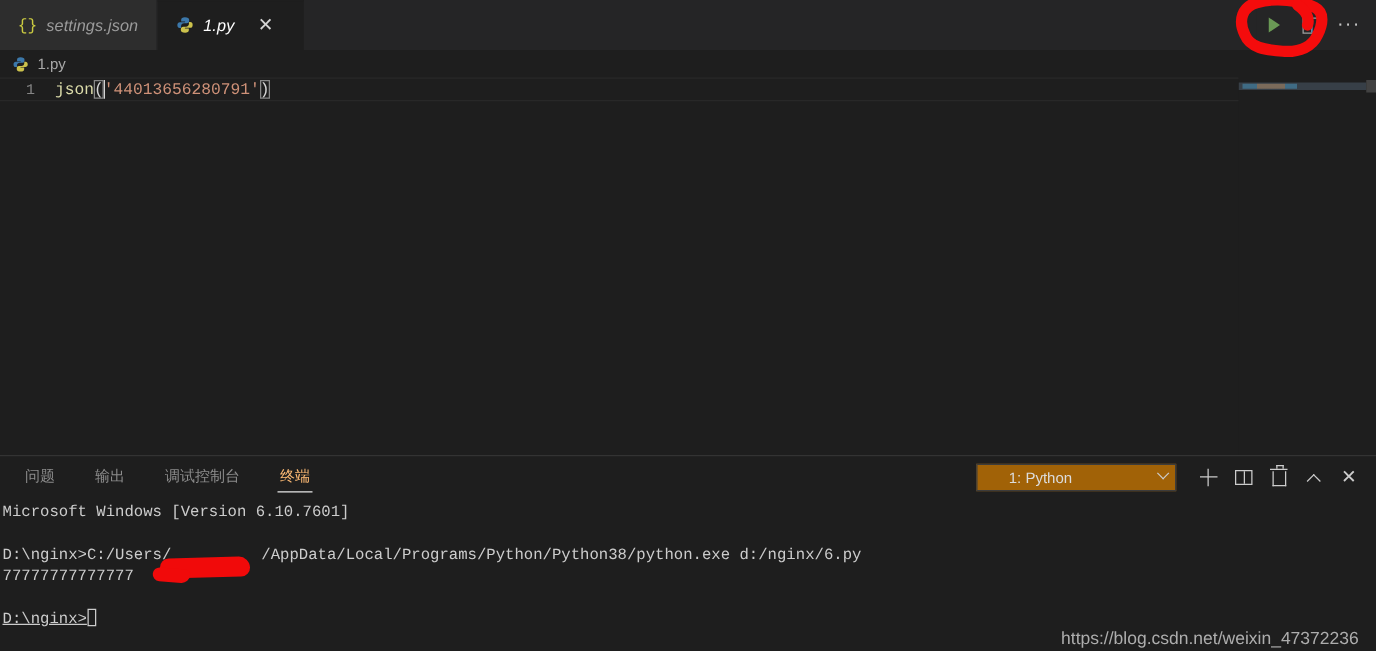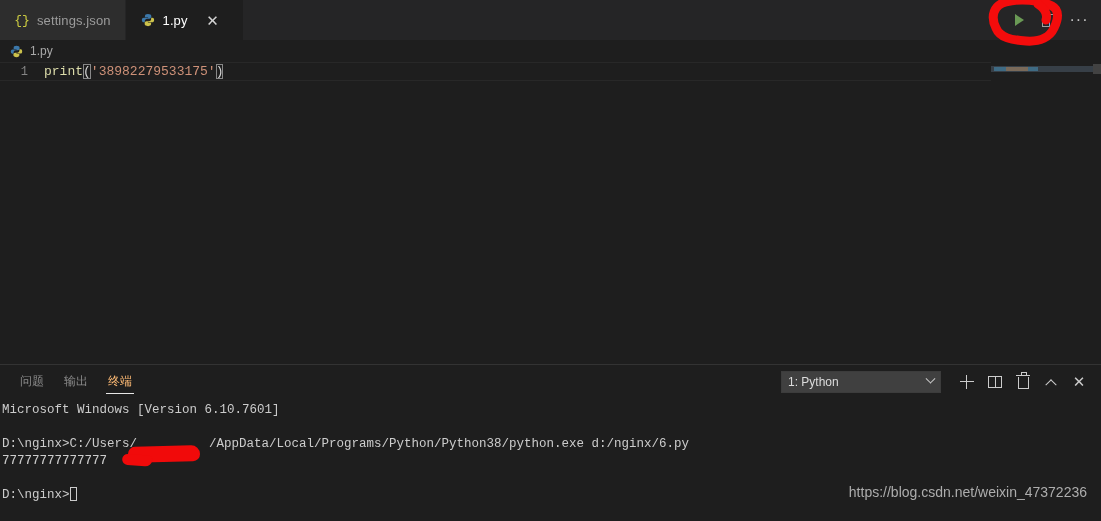--- a/index.html
+++ b/index.html
@@ -36,21 +36,21 @@
   }
   .tab.active {
     background: #1e1e1e;
     color: #ffffff;
   }
   .tab.active::before {
     content: ""; position: absolute;
     left: 0; right: 0; top: 0; height: 1px;
     background: #1e1e1e;
   }
-  .tab-label { font-size: 13px; letter-spacing: .1px; }
+  .tab-label { font-size: 13px; letter-spacing: .1px; font-style: italic; }
   .tab-label.italic { font-style: italic; }
   .tab-icon { width: 16px; height: 16px; display: flex; align-items: center; justify-content: center; flex: 0 0 16px; }
   .json-glyph { color: #cbcb41; font-size: 13px; font-family: "Liberation Mono", monospace; }
   .tab-close {
     margin-left: 10px; width: 16px; height: 16px;
     display: flex; align-items: center; justify-content: center;
     color: #d4d4d4; font-size: 15px; line-height: 1;
     font-family: "Liberation Sans", sans-serif;
   }
   .tabbar-spacer { flex: 1 1 auto; background: #252526; }
@@ -129,42 +129,42 @@
   }
   .minimap-edge { position: absolute; right: 0; top: 2px; width: 8px; height: 10px; background: #424242; }
 
   
   .panel { flex: 0 0 157px; background: #1e1e1e; display: flex; flex-direction: column; border-top: 1px solid #333333; }
   .panel-header {
     height: 33px; flex: 0 0 33px;
     display: flex; align-items: stretch;
     padding-left: 10px;
   }
-  .panel-tabs { display: flex; align-items: stretch; gap: 0; }
+  .panel-tabs { display: flex; align-items: stretch; gap: 12px; }
   .panel-tab {
     display: flex; align-items: center;
     padding: 0 10px;
     color: #8c8c8c; font-size: 12px;
     position: relative;
     white-space: nowrap;
   }
   .panel-tab.active { color: #fdba74; }
   .panel-tab.active::after {
     content: ""; position: absolute;
     left: 8px; right: 8px; bottom: 4px; height: 1px;
     background: #e7e7e7;
   }
   .panel-spacer { flex: 1 1 auto; }
   .panel-actions { display: flex; align-items: center; gap: 0; padding-right: 8px; }
   .term-select {
     display: flex; align-items: center; justify-content: space-between;
     width: 160px; height: 22px;
-    background: #404040; border: 1px solid #3c3c3c;
+    background: #a16207; border: 1px solid #3c3c3c;
     color: #dcdcdc; font-size: 12px;
-    padding: 0 6px 0 6px;
+    padding: 0 6px 0 25px;
     margin-right: 12px;
   }
   .chev-d {
     width: 7px; height: 7px;
     border-right: 1.3px solid #cccccc;
     border-bottom: 1.3px solid #cccccc;
     transform: rotate(45deg) translate(-2px,-2px);
   }
   .pbtn {
     width: 28px; height: 28px;
@@ -197,42 +197,42 @@
     position: relative;
     padding: 4px 0 0 2px;
     font-family: "Liberation Mono", monospace;
     font-size: 12.5px;
     line-height: 17px;
     color: #cccccc;
     overflow: hidden;
   }
   .term-line { white-space: pre; height: 17px; }
   .term-blank { height: 17px; }
-  .t-prompt { color: #cccccc; }
+  .t-prompt { color: #cccccc; text-decoration: underline; }
   .t-seven { color: #cccccc; font-family: Liberation Mono, monospace; }
   .block-caret {
     display: inline-block; width: 7px; height: 14px;
     border: 1px solid #cccccc; vertical-align: -3px;
   }
   .redact-blob {
     position: absolute;
     left: 128px; top: 446px;
     width: 72px; height: 16px;
     background: #f10a0a;
     border-radius: 8px 10px 8px 6px;
     transform: rotate(-1.5deg);
   }
   .redact-blob::after {
     content: ""; position: absolute;
     left: -6px; top: 8px; width: 30px; height: 11px;
     background: #f10a0a; border-radius: 8px 6px 10px 8px;
     transform: rotate(6deg);
   }
   .watermark {
-    position: absolute; right: 14px; bottom: 21px;
+    position: absolute; right: 14px; bottom: 3px;
     color: #adadad; font-size: 14px;
     font-family: "Liberation Sans", sans-serif;
   }
 
   
   .annot { position: absolute; left: 982px; top: -6px; width: 92px; height: 62px; pointer-events: none; }
 </style>
 </head>
 <body>
 
@@ -281,38 +281,41 @@
         <path d="M8.1 15c2.3 0 3.4-.9 3.4-2.3v-1.6H7.9v-.5h4.8c1.4 0 2.3-.9 2.3-2.7 0-1.8-.8-2.6-2.2-2.6h-1.2v1.6c0 1.5-1.2 2.6-2.7 2.6H6.3c-1.2 0-2.1.9-2.1 2.1v1.1C4.2 14.1 5.5 15 8.1 15z" fill="#ccc24c"></path>
       </svg>
     </span>
     <span>1.py</span>
   </div>
 
   <div class="editor-wrap">
     <div class="editor-main">
       <div class="code-line">
         <span class="gutter">1</span>
-        <span class="code-text"><span class="t-fn">print</span><span class="t-paren match">(</span><span class="caret"></span><span class="t-str">'38982279533175'</span><span class="t-paren match">)</span></span>
+        <span class="code-text"><span class="t-fn">json</span><span class="t-paren match">(</span><span class="caret"></span><span class="t-str">'44013656280791'</span><span class="t-paren match">)</span></span>
       </div>
     </div>
     <div class="minimap">
       <div class="minimap-slider"></div>
       <div class="minimap-code"></div>
       <div class="minimap-edge"></div>
     </div>
   </div>
 
   <div class="panel">
     <div class="panel-header">
       <div class="panel-tabs">
         <div class="panel-tab">
             <span>问题</span>
           </div>
         <div class="panel-tab">
             <span>输出</span>
+          </div>
+        <div class="panel-tab">
+            <span>调试控制台</span>
           </div>
         <div class="panel-tab active">
             <span>终端</span>
           </div>
       </div>
       <div class="panel-spacer"></div>
       <div class="panel-actions">
         <div class="term-select">
           <span>1: Python</span>
           <span class="chev-d"></span>

